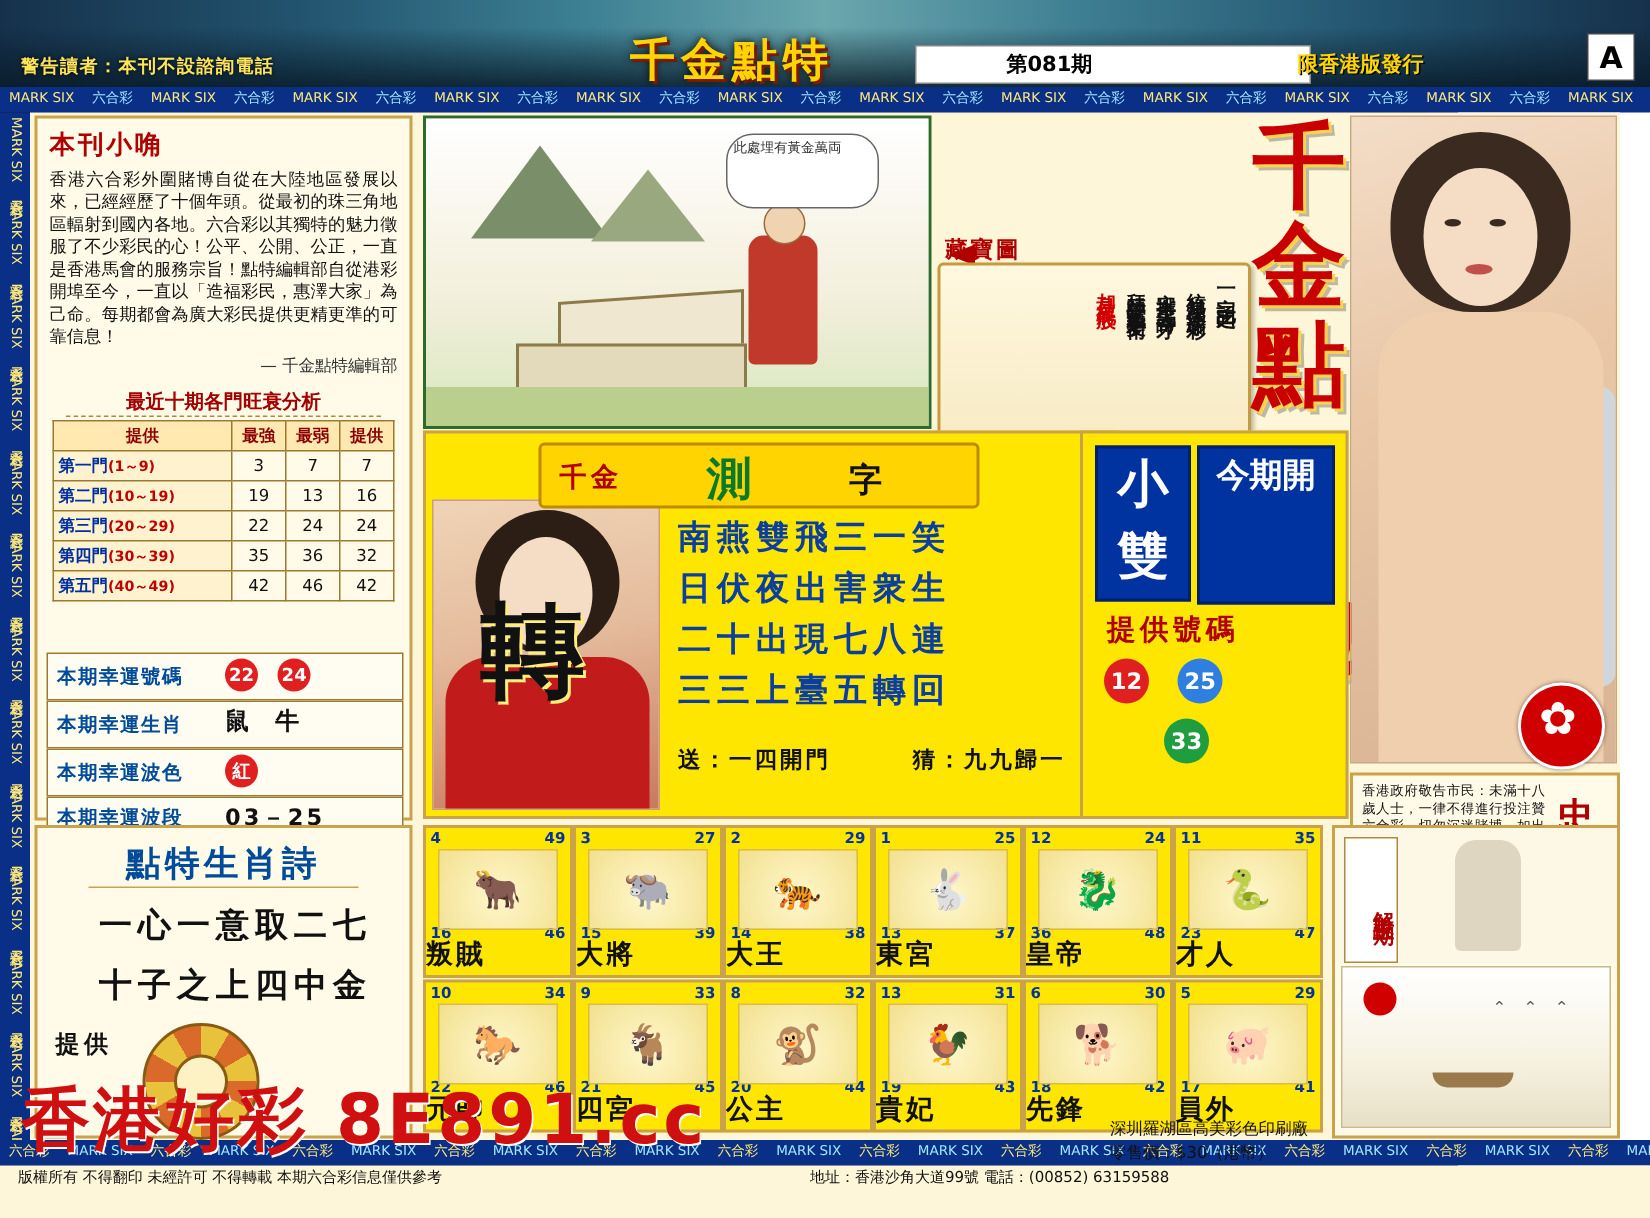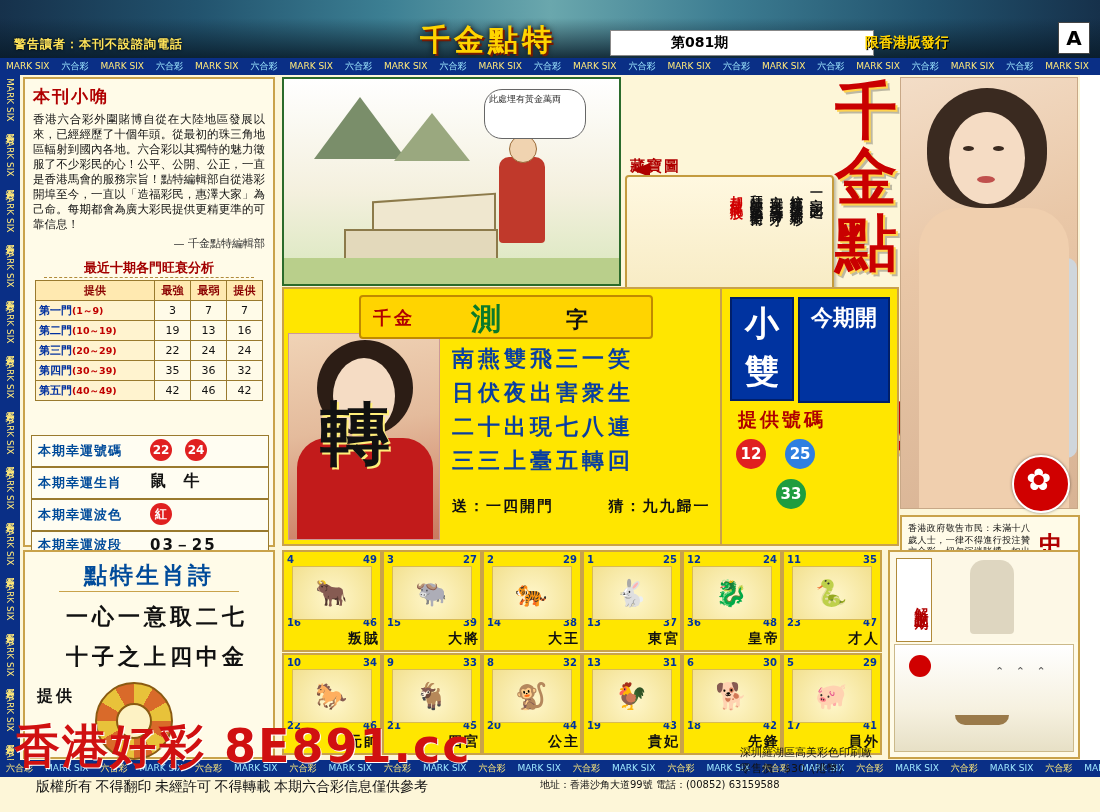--- a/index.html
+++ b/index.html
@@ -332,21 +332,21 @@
   .card .n.tr{right:3px;top:2px;}
   .card .n.bl{left:3px;bottom:22px;}
   .card .n.br{right:3px;bottom:22px;}
   .card .pic{
     position:absolute;left:8px;top:14px;width:78px;height:52px;
     background:radial-gradient(circle at 50% 60%,#fff7cc,#f2e08f);
     border:1px solid #d9bb54;display:flex;align-items:center;justify-content:center;
     font-size:26px;
   }
   .card .cname{
-    position:absolute;left:0;bottom:2px;width:100%;text-align:right;font-size:14px;font-weight:bold;color:#111;
+    position:absolute;left:0;bottom:2px;width:100%;text-align:left;font-size:18px;font-weight:bold;color:#111;
     font-family:Liberation Sans, sans-serif;letter-spacing:2px;
   }
 
   
   .rbox{
     position:absolute;left:868px;top:475px;width:188px;height:205px;
     background:#fffbe8;border:2px solid #c9a24a;overflow:hidden;
   }
   .rbox .rtop{
     position:absolute;left:0;top:0;width:188px;height:90px;background:#fdf8e6;
@@ -366,21 +366,21 @@
   }
   .rbox .sun{position:absolute;left:14px;top:10px;width:22px;height:22px;border-radius:50%;background:#d00000;}
   .rbox .boat{position:absolute;left:60px;top:70px;width:54px;height:10px;background:#9a7a4a;border-radius:0 0 10px 10px;}
   .rbox .birds{position:absolute;left:100px;top:20px;font-size:11px;color:#555;letter-spacing:4px;}
 
   
   .footer{
     position:absolute;left:0;top:777px;width:1100px;height:35px;background:#fdf6d8;
   }
   .footer .f1{
-    position:absolute;left:36px;top:1px;font-size:14px;color:#111;font-family:Liberation Serif, serif;
+    position:absolute;left:12px;top:1px;font-size:10px;color:#111;
   }
   .footer .f2{
     position:absolute;left:540px;top:1px;font-size:10px;color:#111;
   }
   .footer .f3{
     position:absolute;left:740px;top:-16px;font-size:11px;color:#111;
   }
   .footer .f4{
     position:absolute;left:740px;top:-32px;font-size:11px;color:#111;
   }

